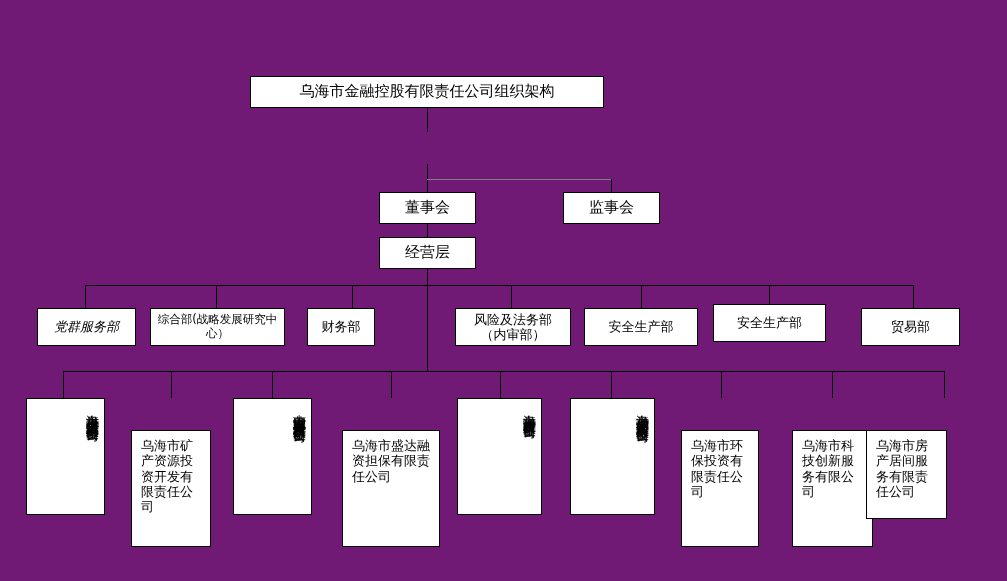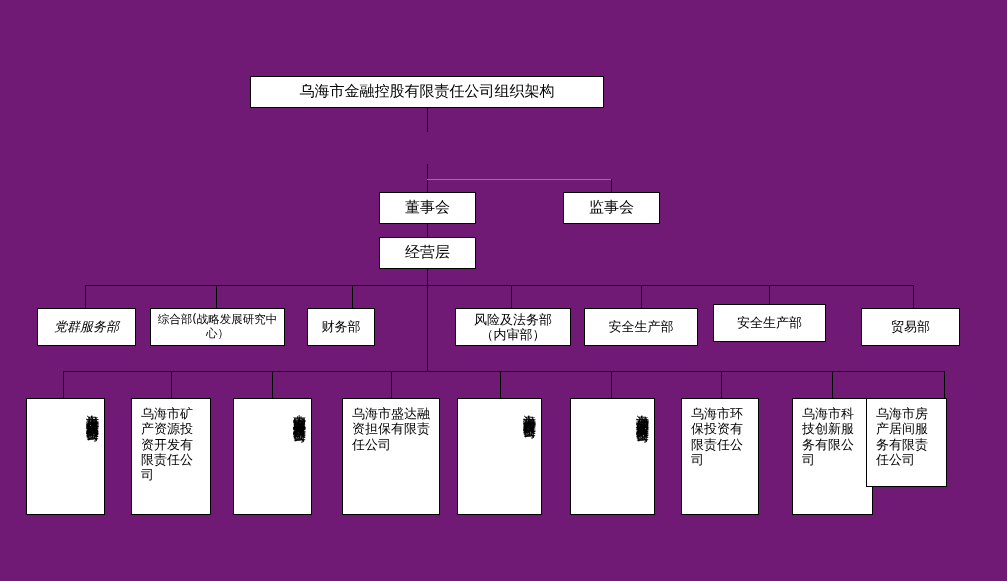--- a/index.html
+++ b/index.html
@@ -65,20 +65,21 @@
     letter-spacing: 1px;
     line-height: 1.25;
     padding: 0;
   }
   
   .subtop {
     align-items: flex-start;
     justify-content: flex-start;
     padding: 7px 6px 0 7px;
     text-align: left;
+    margin-top: 32px;
   }
 </style>
 </head>
 <body>
 
 <div id="canvas">
 
   <div class="box t15" style="left:250px; top:76px; width:354px; height:32px;">
     <span>乌海市金融控股有限责任公司组织架构</span>
   </div>

